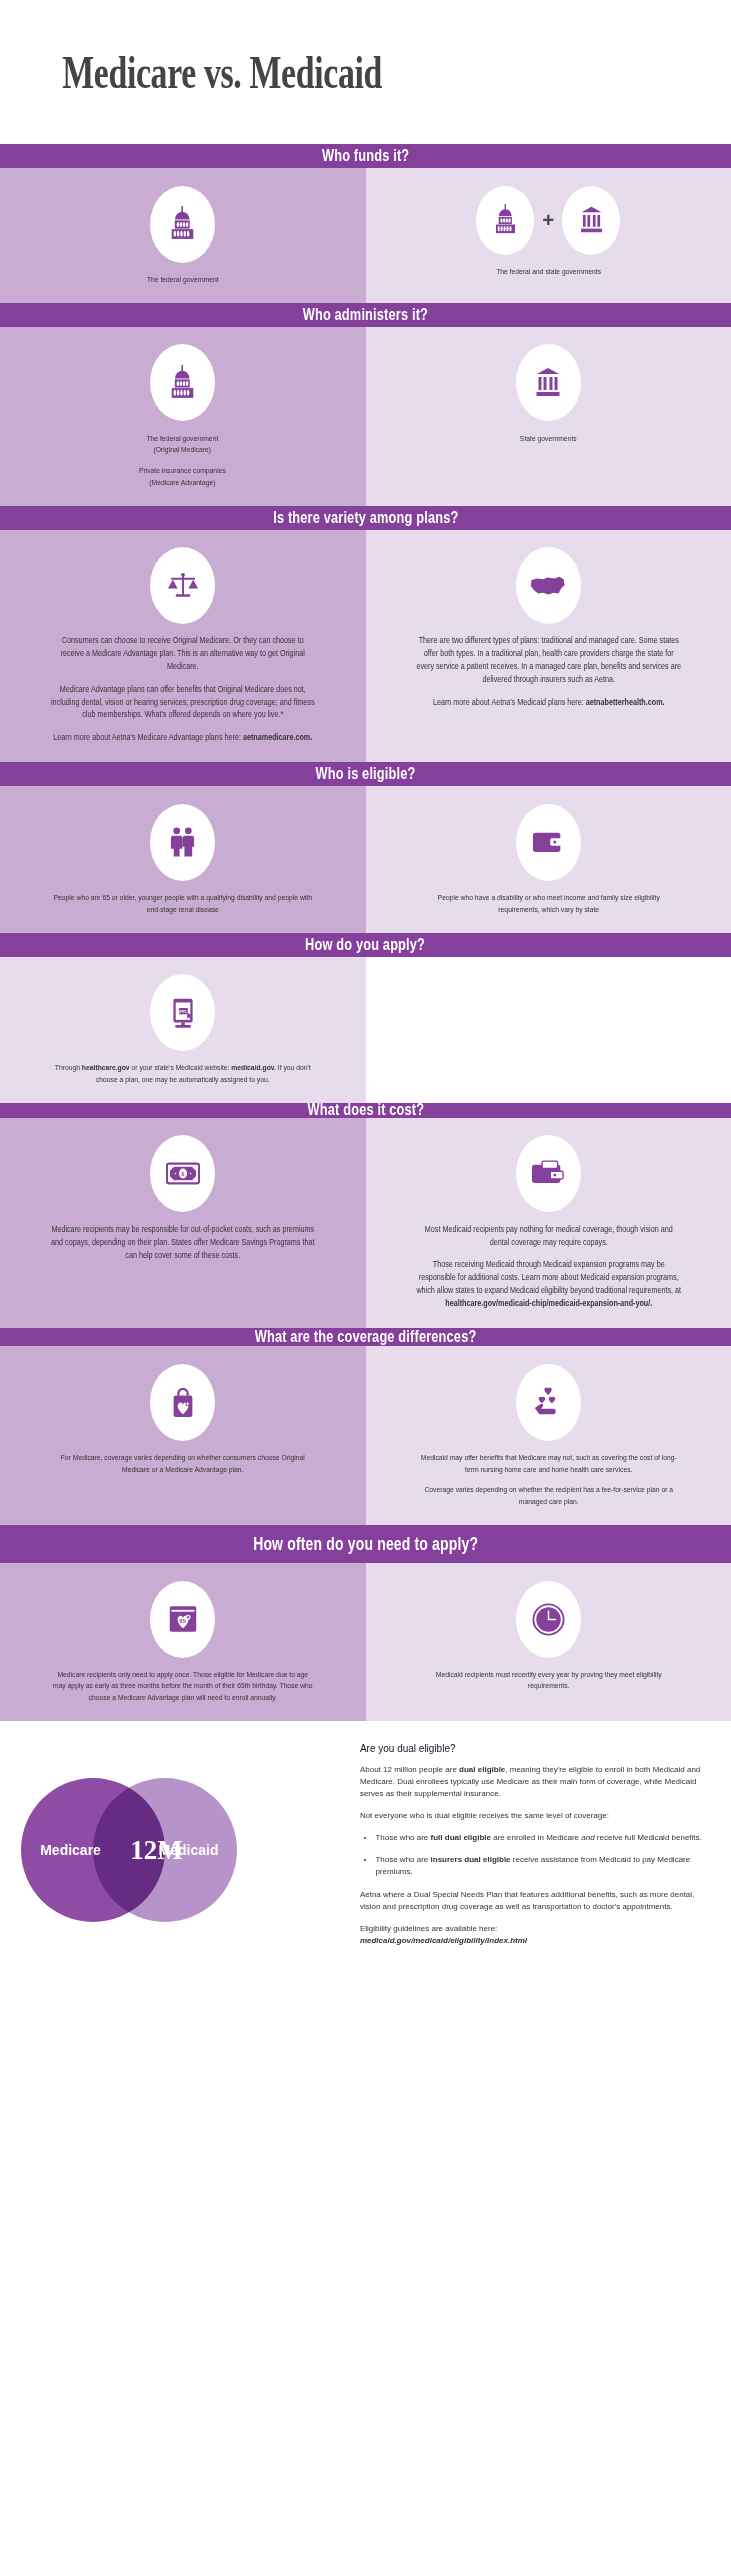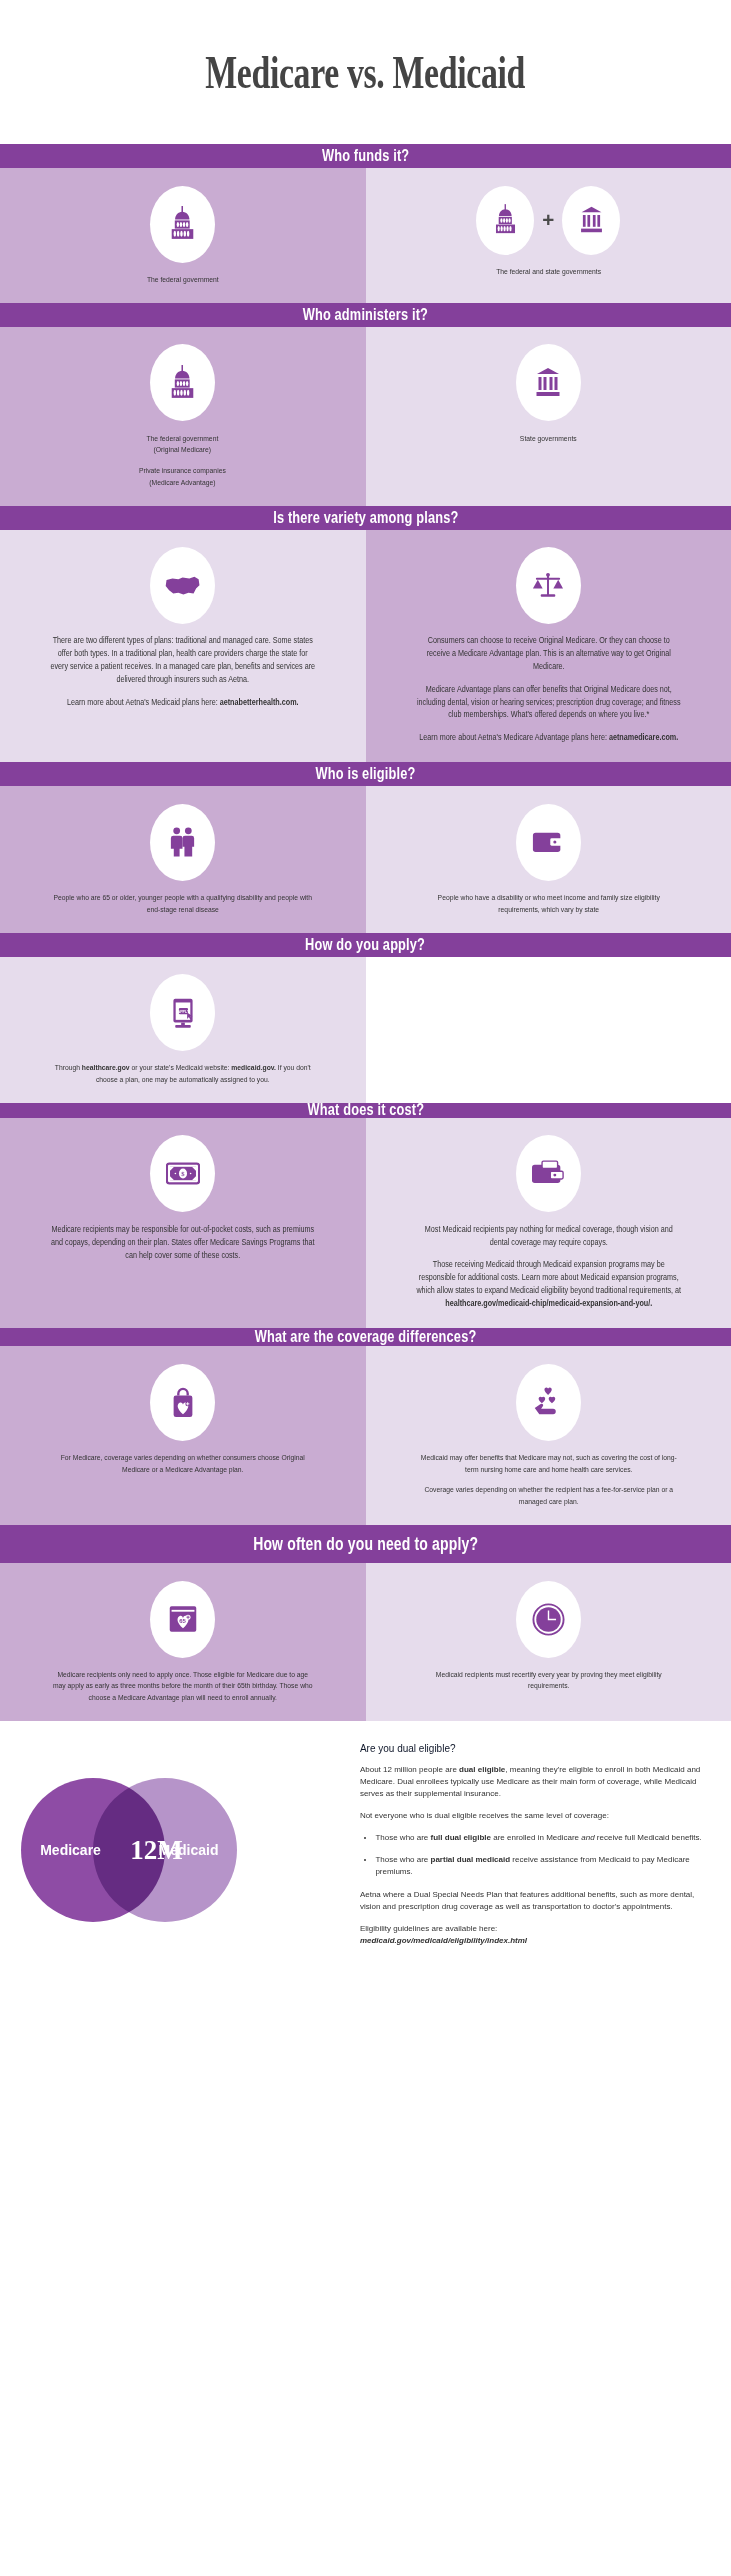--- a/index.html
+++ b/index.html
@@ -8,21 +8,21 @@
     background:#ffffff;
     font-family:"Liberation Sans", sans-serif;
     color:#3a3a3a;
   }
   .page{width:731px;position:relative;overflow:hidden;}
 
   
   .masthead{
     height:144px;
     background:#ffffff;
-    display:flex;align-items:center;justify-content:center;
+    display:flex;align-items:center;justify-content:flex-start;
   }
   .masthead h1{
     margin:0;
     font-family:"Liberation Serif", serif;
     font-weight:bold;
     font-size:47px;
     letter-spacing:-0.5px;
     color:#444444;
     transform:scaleX(.72);
     transform-origin:center;
@@ -242,53 +242,53 @@
           </svg>
       </div>
       <div class="caption">State governments</div>
     </div>
   </div>
 
   <div class="band" style="height:24px">
     <span class="band-text">Is there variety among plans?</span>
   </div>
   <div class="cols">
-    <div class="col right" style="min-height:155px">
-      <div class="circle">
-        <svg width="38" height="26" viewBox="0 0 90 56">
-            <g fill="#84409b">
-          <path d="M6 14 L20 10 L34 12 L44 8 L60 10 L72 6 L82 12 L84 26 L76 34 L70 46 L58 44 L46 48 L34 44 L22 46 L12 38 L4 28 Z"></path>
-        </g>
-          </svg>
-      </div>
-      <div class="caption bodytext">
-        <p>There are two different types of plans: traditional and managed care. Some states offer both types. In a traditional plan, health care providers charge the state for every service a patient receives. In a managed care plan, benefits and services are delivered through insurers such as Aetna.</p>
-        <p>
-          <span>Learn more about Aetna's Medicaid plans here: </span><b>aetnabetterhealth.com.</b>
-        </p>
-      </div>
-    </div>
     <div class="col left" style="min-height:155px">
       <div class="circle">
         <svg width="34" height="34" viewBox="0 0 70 70">
             <g fill="#84409b">
           <rect x="33" y="10" width="4" height="44"></rect>
           <rect x="20" y="52" width="30" height="5" rx="2"></rect>
           <rect x="10" y="18" width="50" height="4" rx="2"></rect>
           <circle cx="35" cy="12" r="4"></circle>
           <path d="M14 22 L4 40 h20 z"></path>
           <path d="M56 22 L46 40 h20 z"></path>
         </g>
           </svg>
       </div>
       <div class="caption bodytext">
         <p>Consumers can choose to receive Original Medicare. Or they can choose to receive a Medicare Advantage plan. This is an alternative way to get Original Medicare.</p>
         <p>Medicare Advantage plans can offer benefits that Original Medicare does not, including dental, vision or hearing services; prescription drug coverage; and fitness club memberships. What's offered depends on where you live.*</p>
         <p>
           <span>Learn more about Aetna's Medicare Advantage plans here: </span><b>aetnamedicare.com.</b>
+        </p>
+      </div>
+    </div>
+    <div class="col right" style="min-height:155px">
+      <div class="circle">
+        <svg width="38" height="26" viewBox="0 0 90 56">
+            <g fill="#84409b">
+          <path d="M6 14 L20 10 L34 12 L44 8 L60 10 L72 6 L82 12 L84 26 L76 34 L70 46 L58 44 L46 48 L34 44 L22 46 L12 38 L4 28 Z"></path>
+        </g>
+          </svg>
+      </div>
+      <div class="caption bodytext">
+        <p>There are two different types of plans: traditional and managed care. Some states offer both types. In a traditional plan, health care providers charge the state for every service a patient receives. In a managed care plan, benefits and services are delivered through insurers such as Aetna.</p>
+        <p>
+          <span>Learn more about Aetna's Medicaid plans here: </span><b>aetnabetterhealth.com.</b>
         </p>
       </div>
     </div>
   </div>
 
   <div class="band" style="height:24px">
     <span class="band-text">Who is eligible?</span>
   </div>
   <div class="cols">
     <div class="col left" style="min-height:98px">
@@ -462,21 +462,21 @@
       <h2>Are you dual eligible?</h2>
       <p>
         <span>About 12 million people are </span><b>dual eligible</b><span>, meaning they're eligible to enroll in both Medicaid and Medicare. Dual enrollees typically use Medicare as their main form of coverage, while Medicaid serves as their supplemental insurance.</span>
       </p>
       <p>Not everyone who is dual eligible receives the same level of coverage:</p>
       <ul>
         <li>
           <span>Those who are </span><b>full dual eligible</b><span> are enrolled in Medicare </span><i>and</i><span> receive full Medicaid benefits.</span>
         </li>
         <li>
-          <span>Those who are </span><b>partial dual medicaid</b><span> receive assistance from Medicaid to pay Medicare premiums.</span>
+          <span>Those who are </span><b>insurers dual eligible</b><span> receive assistance from Medicaid to pay Medicare premiums.</span>
         </li>
       </ul>
       <p>Aetna where a Dual Special Needs Plan that features additional benefits, such as more dental, vision and prescription drug coverage as well as transportation to doctor's appointments.</p>
       <p>
         <span>Eligibility guidelines are available here:</span><br>
         <span class="link">medicaid.gov/medicaid/eligibility/index.html</span>
       </p>
     </div>
   </div>
 

